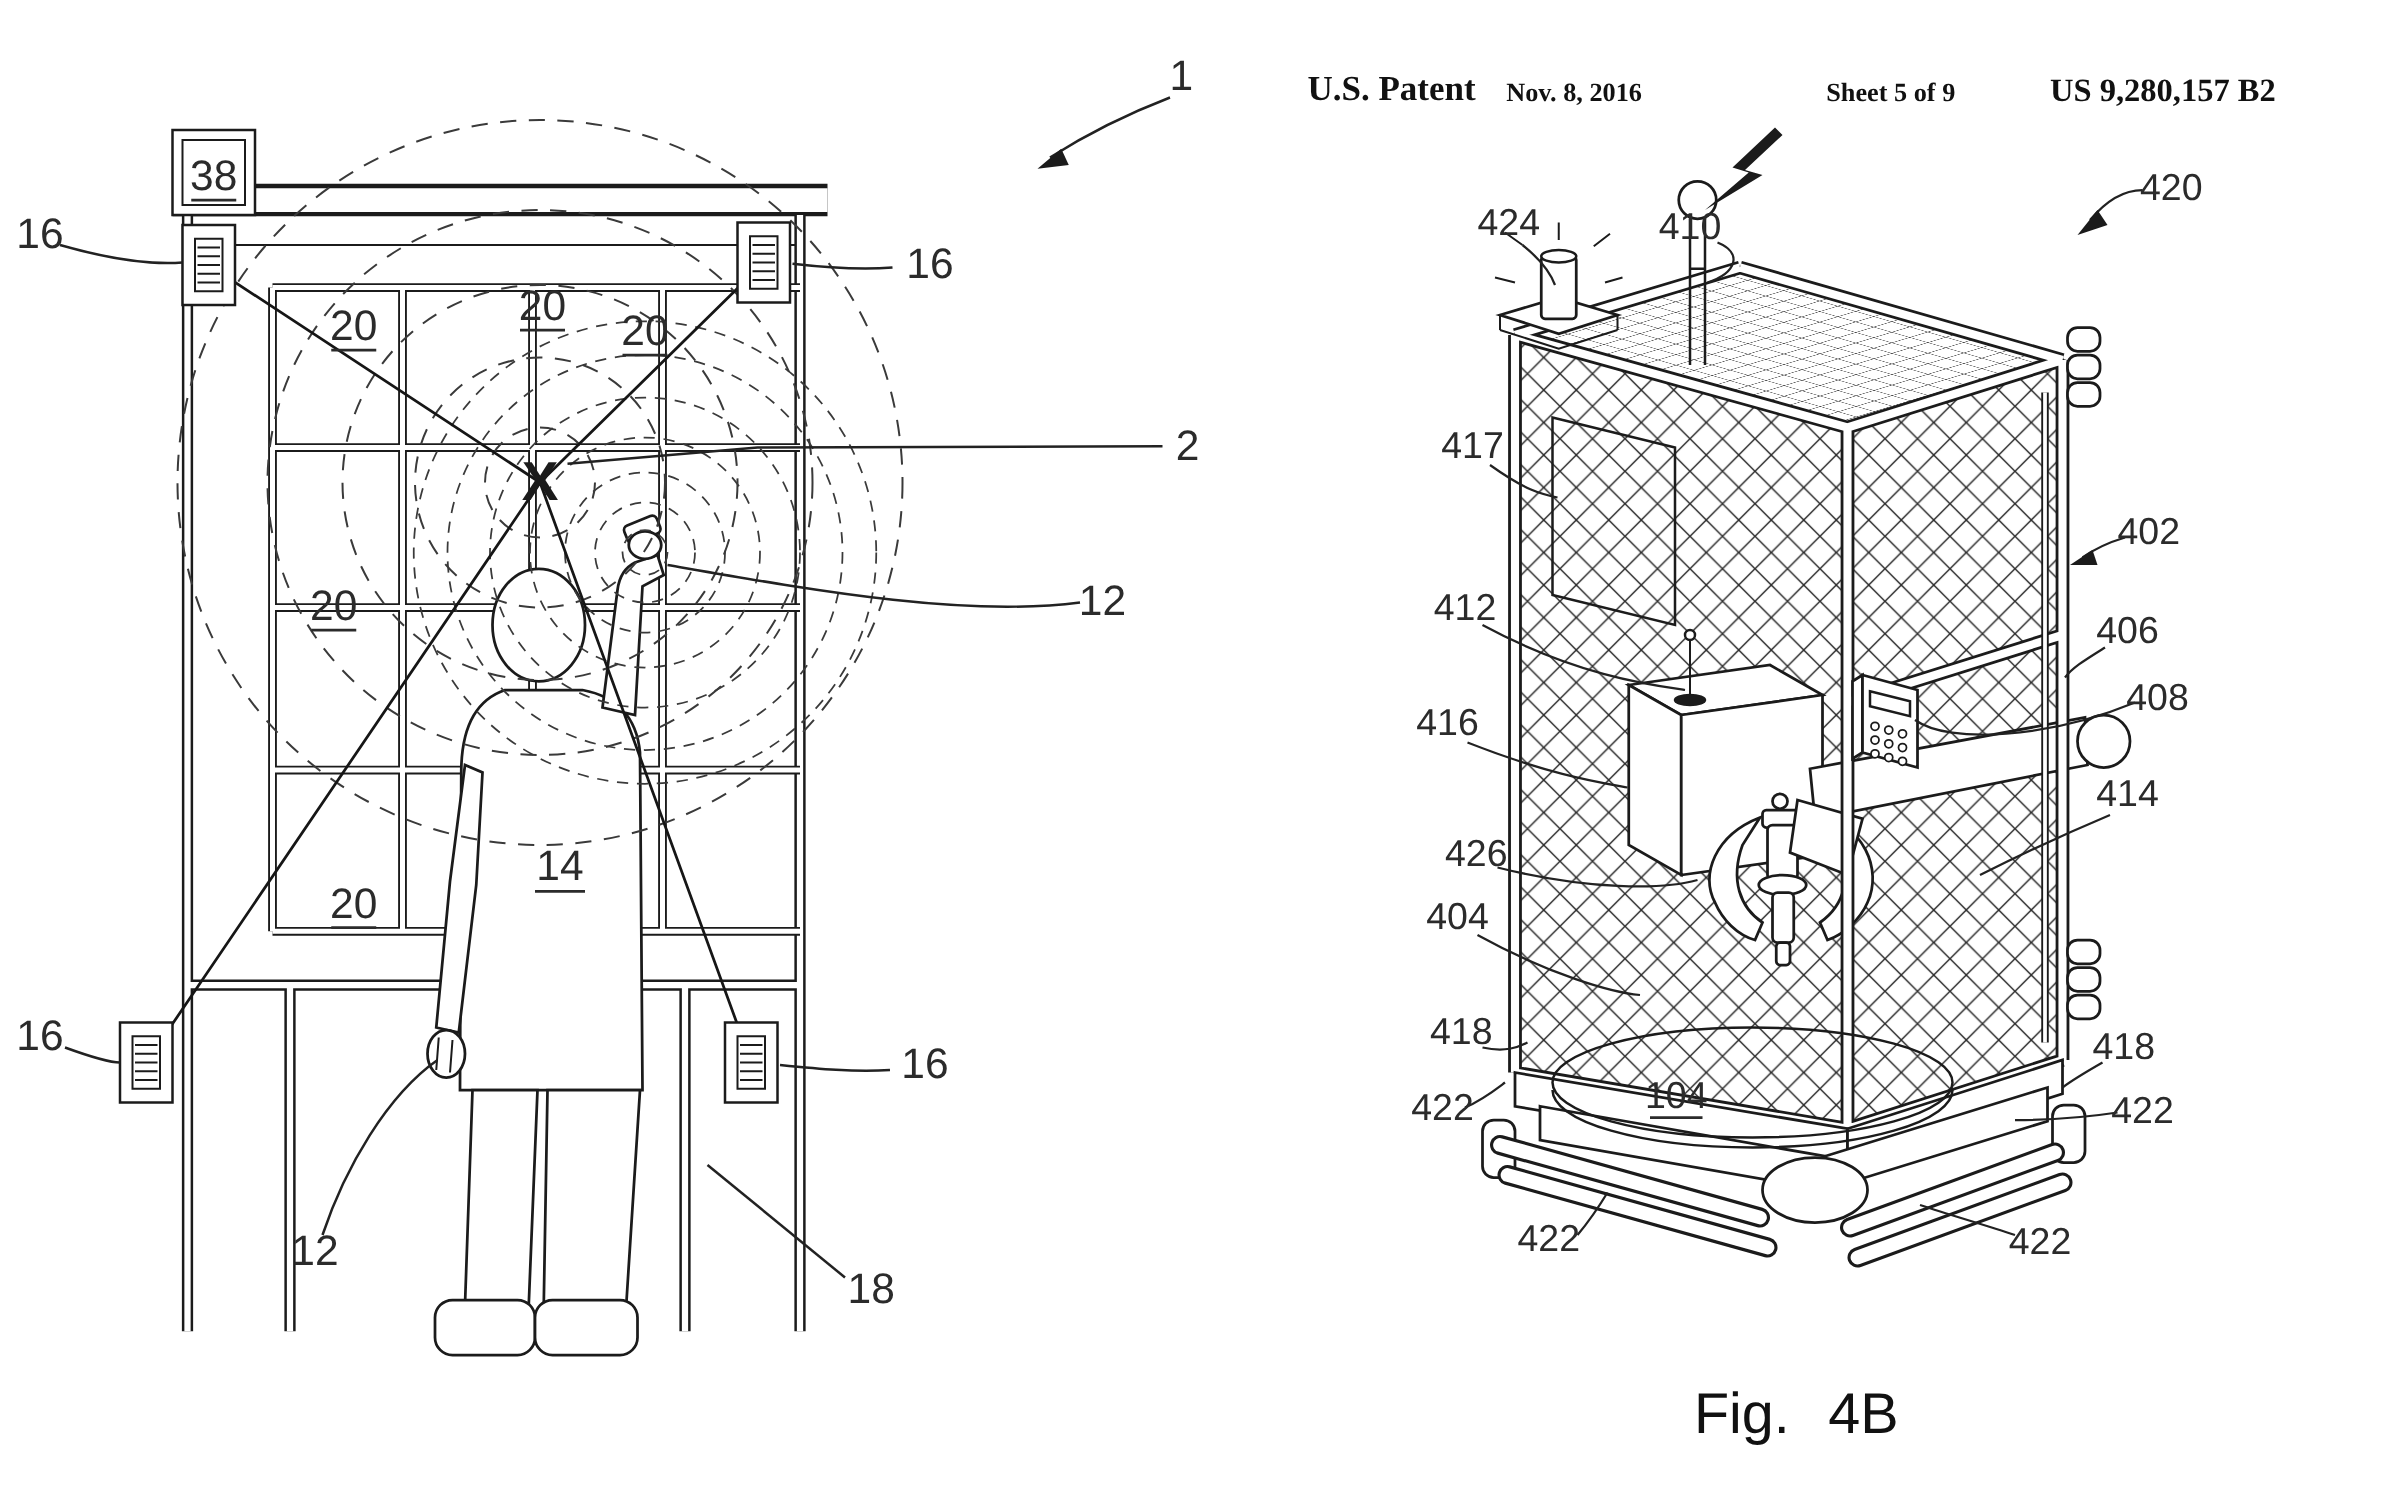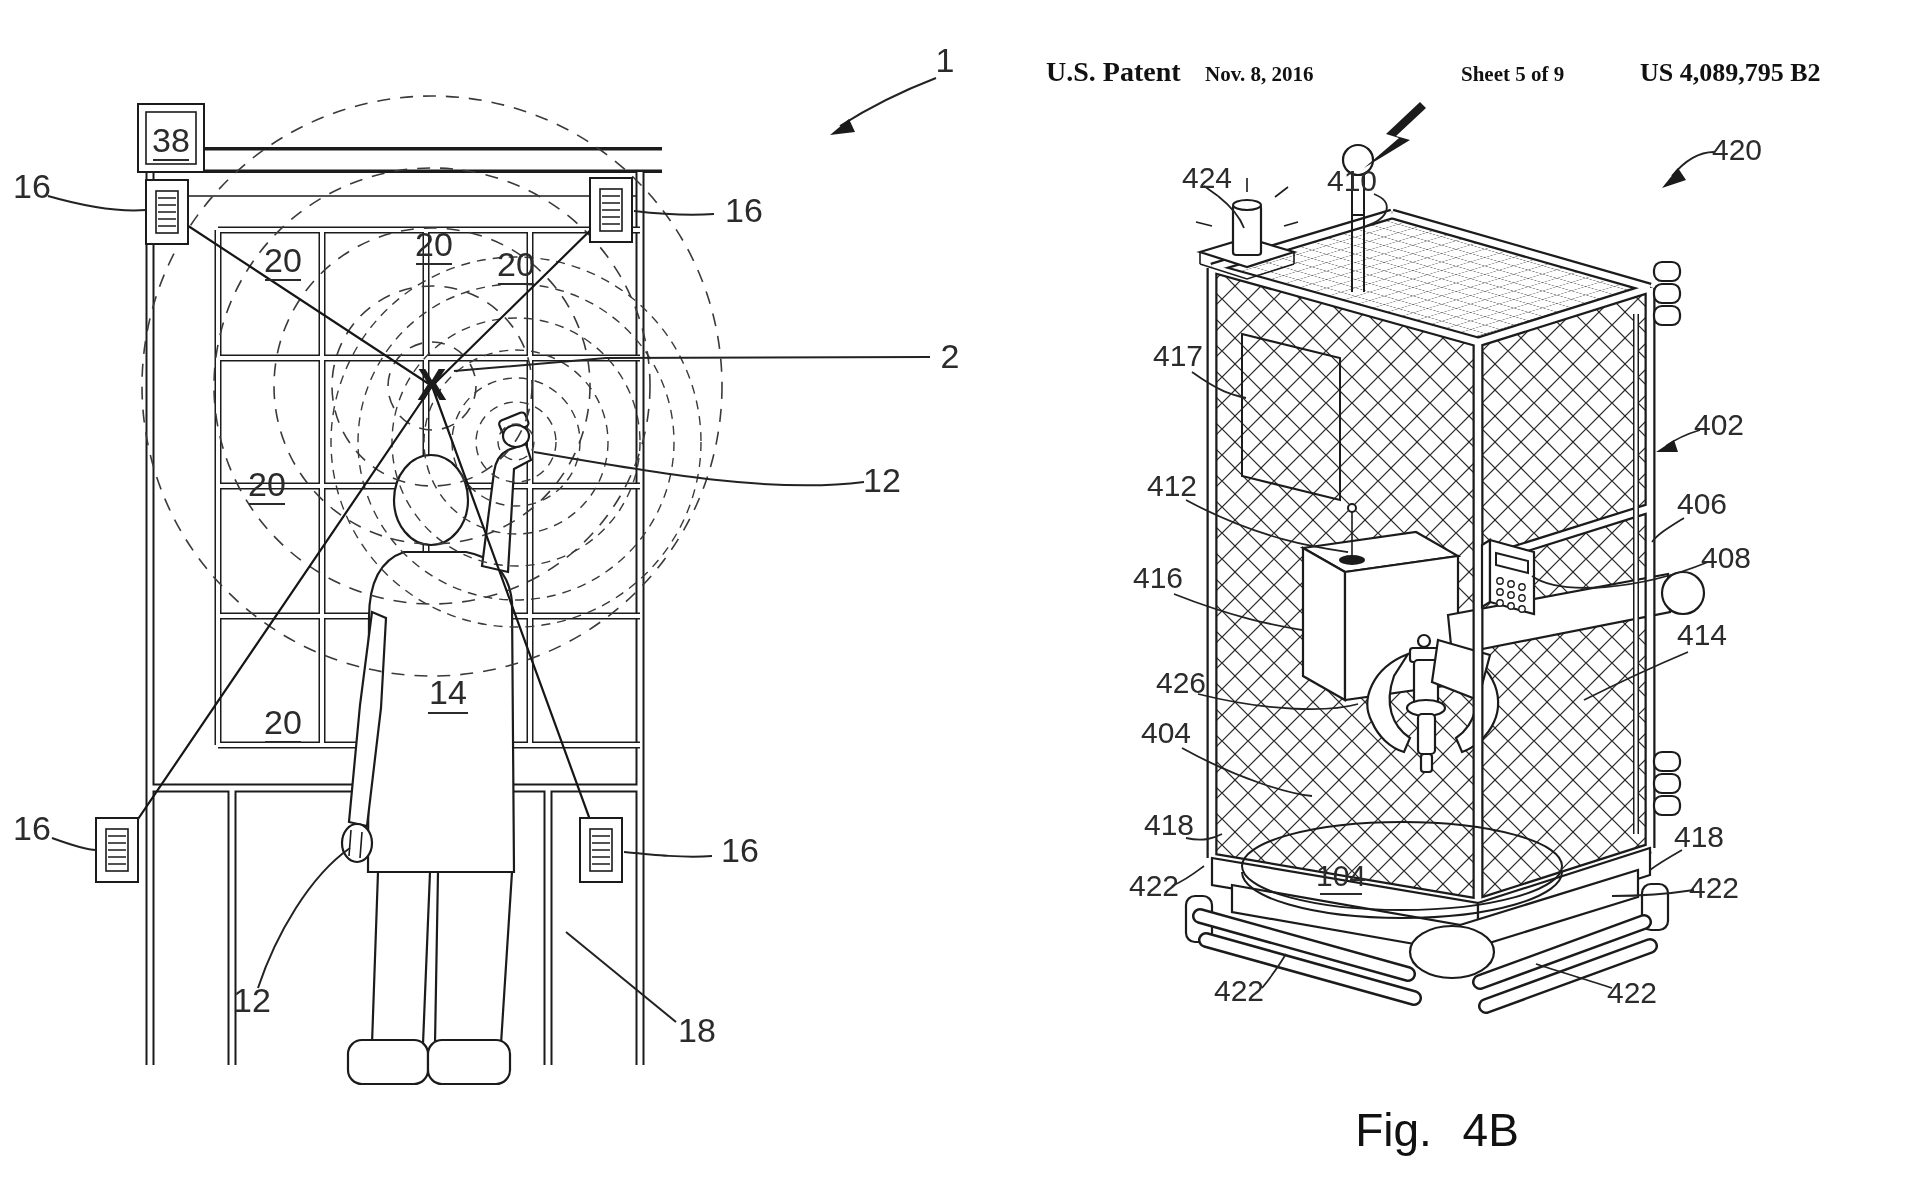--- a/index.html
+++ b/index.html
@@ -31,21 +31,21 @@
 </style>
 </head>
 <body>
 
 <div class="page">
 
   <div class="hdr">
     <span class="t1">U.S. Patent</span>
     <span class="t2">Nov. 8, 2016</span>
     <span class="t3">Sheet 5 of 9</span>
-    <span class="t4">US 4,089,795 B2</span>
+    <span class="t4">US 9,280,157 B2</span>
   </div>
 
   <svg width="1920" height="1202" viewBox="0 0 1920 1202">
     <defs>
       <pattern id="diamond" width="26" height="26" patternUnits="userSpaceOnUse">
         <path d="M0 13 L13 0 L26 13 L13 26 Z" fill="none" stroke="#2a2a2a" stroke-width="1.2"></path>
       </pattern>
       <pattern id="roofgrid" width="15" height="15" patternUnits="userSpaceOnUse" patternTransform="matrix(0.958,-0.287,0.961,0.276,0,0)">
         <path d="M0 0 H15 M0 0 V15" fill="none" stroke="#2a2a2a" stroke-width="1.1"></path>
       </pattern>

